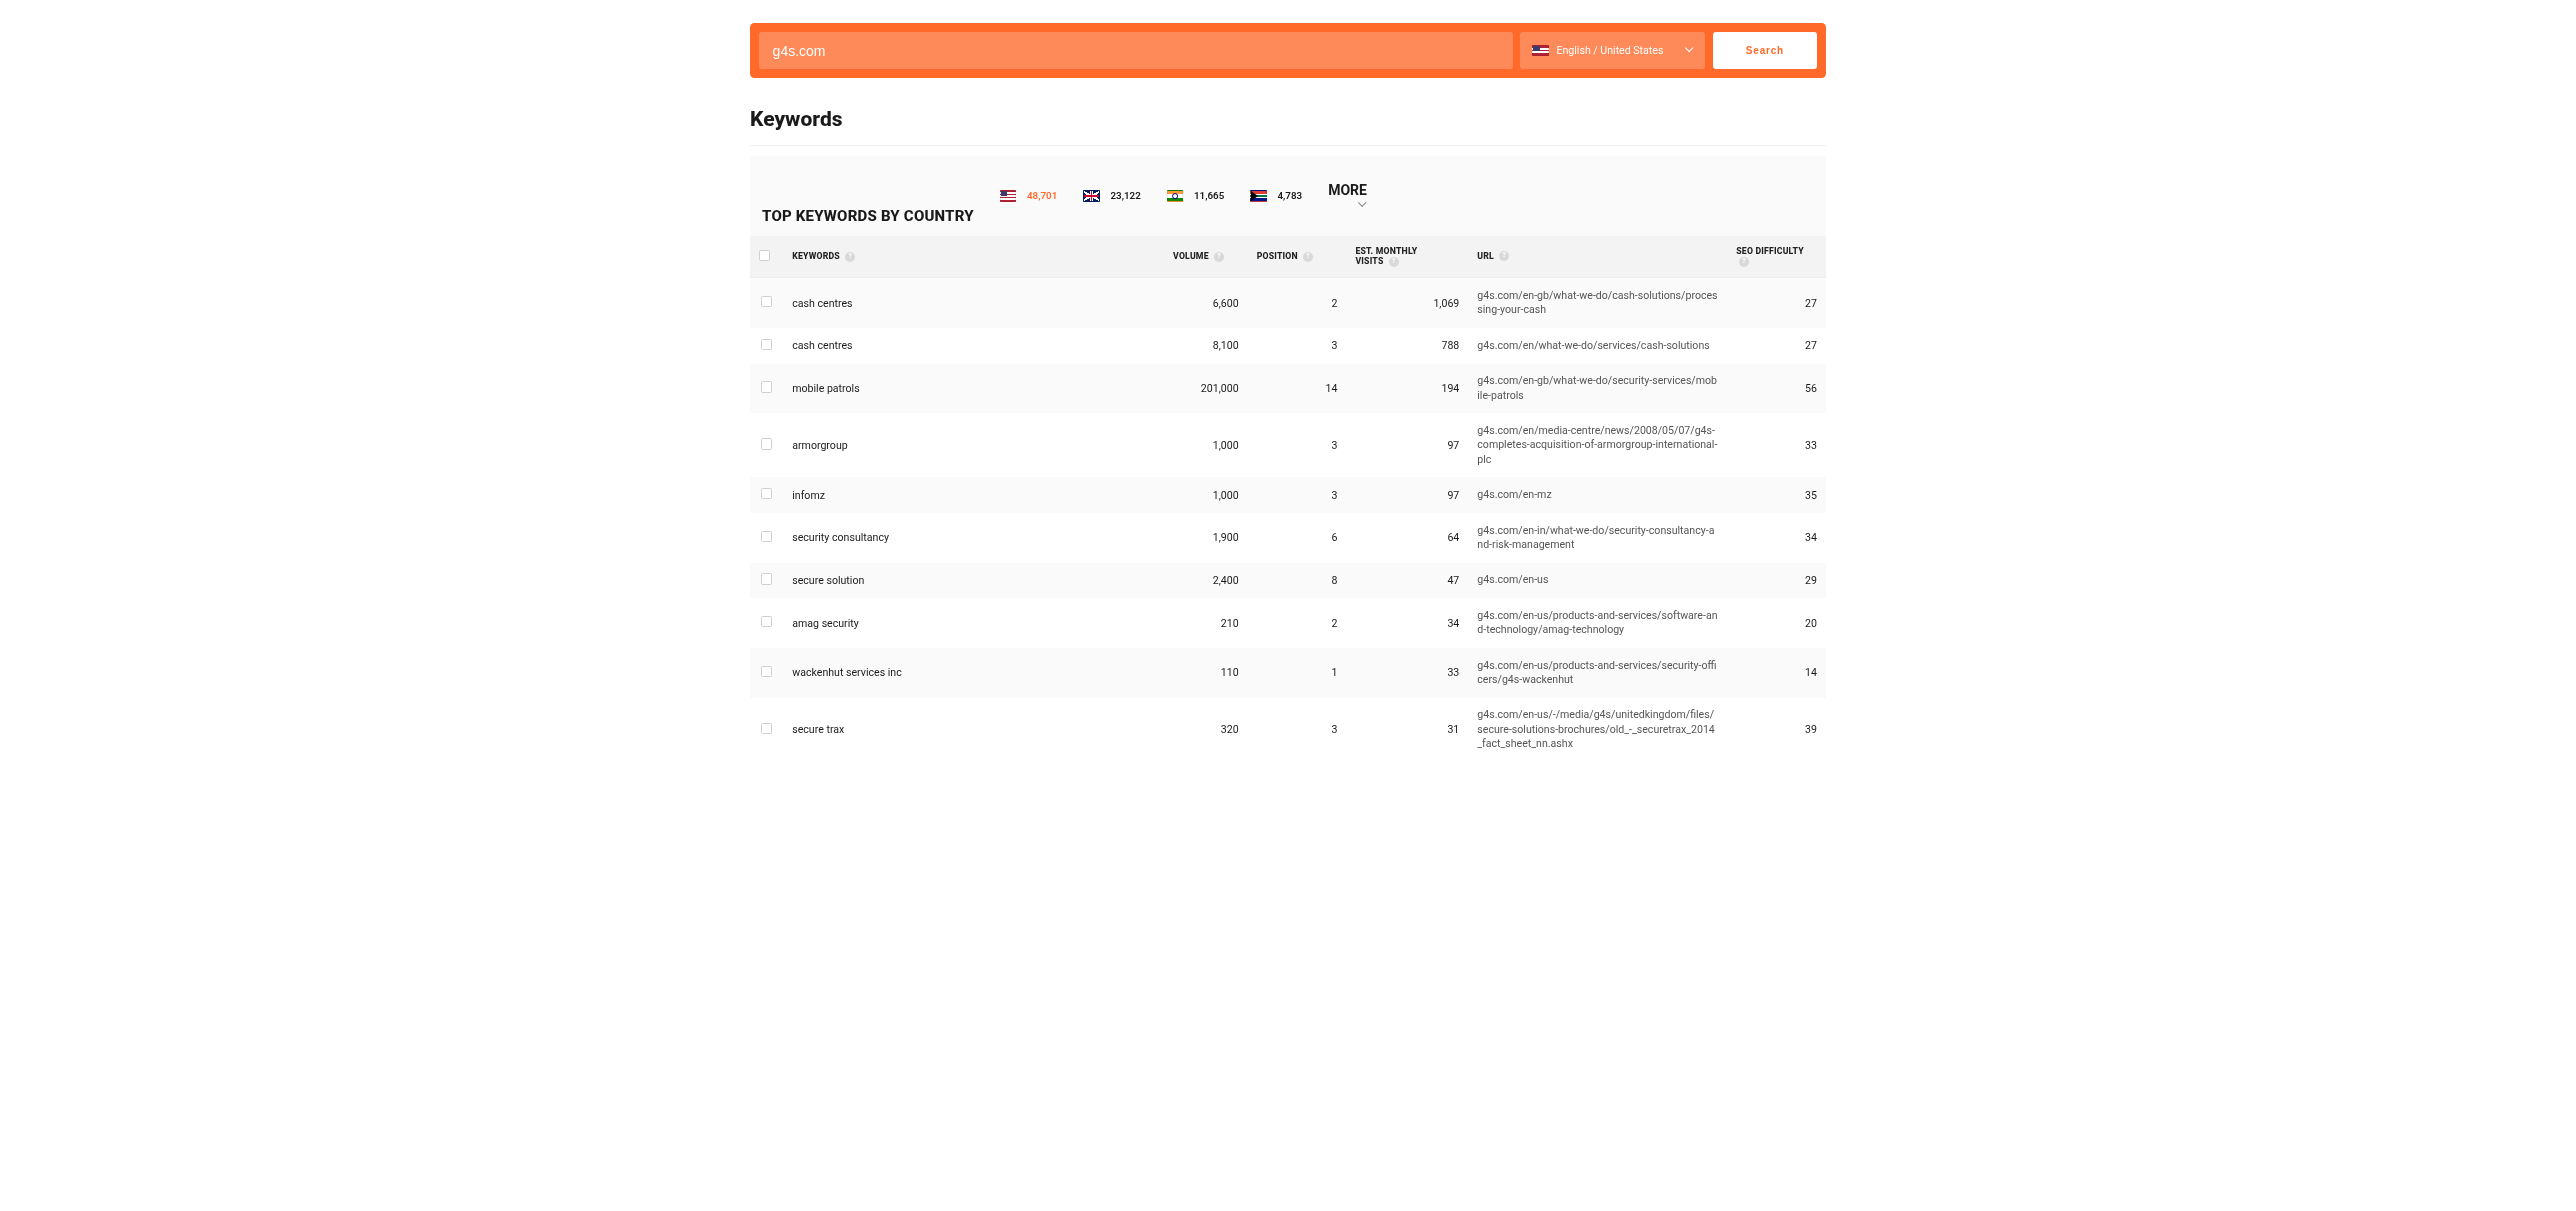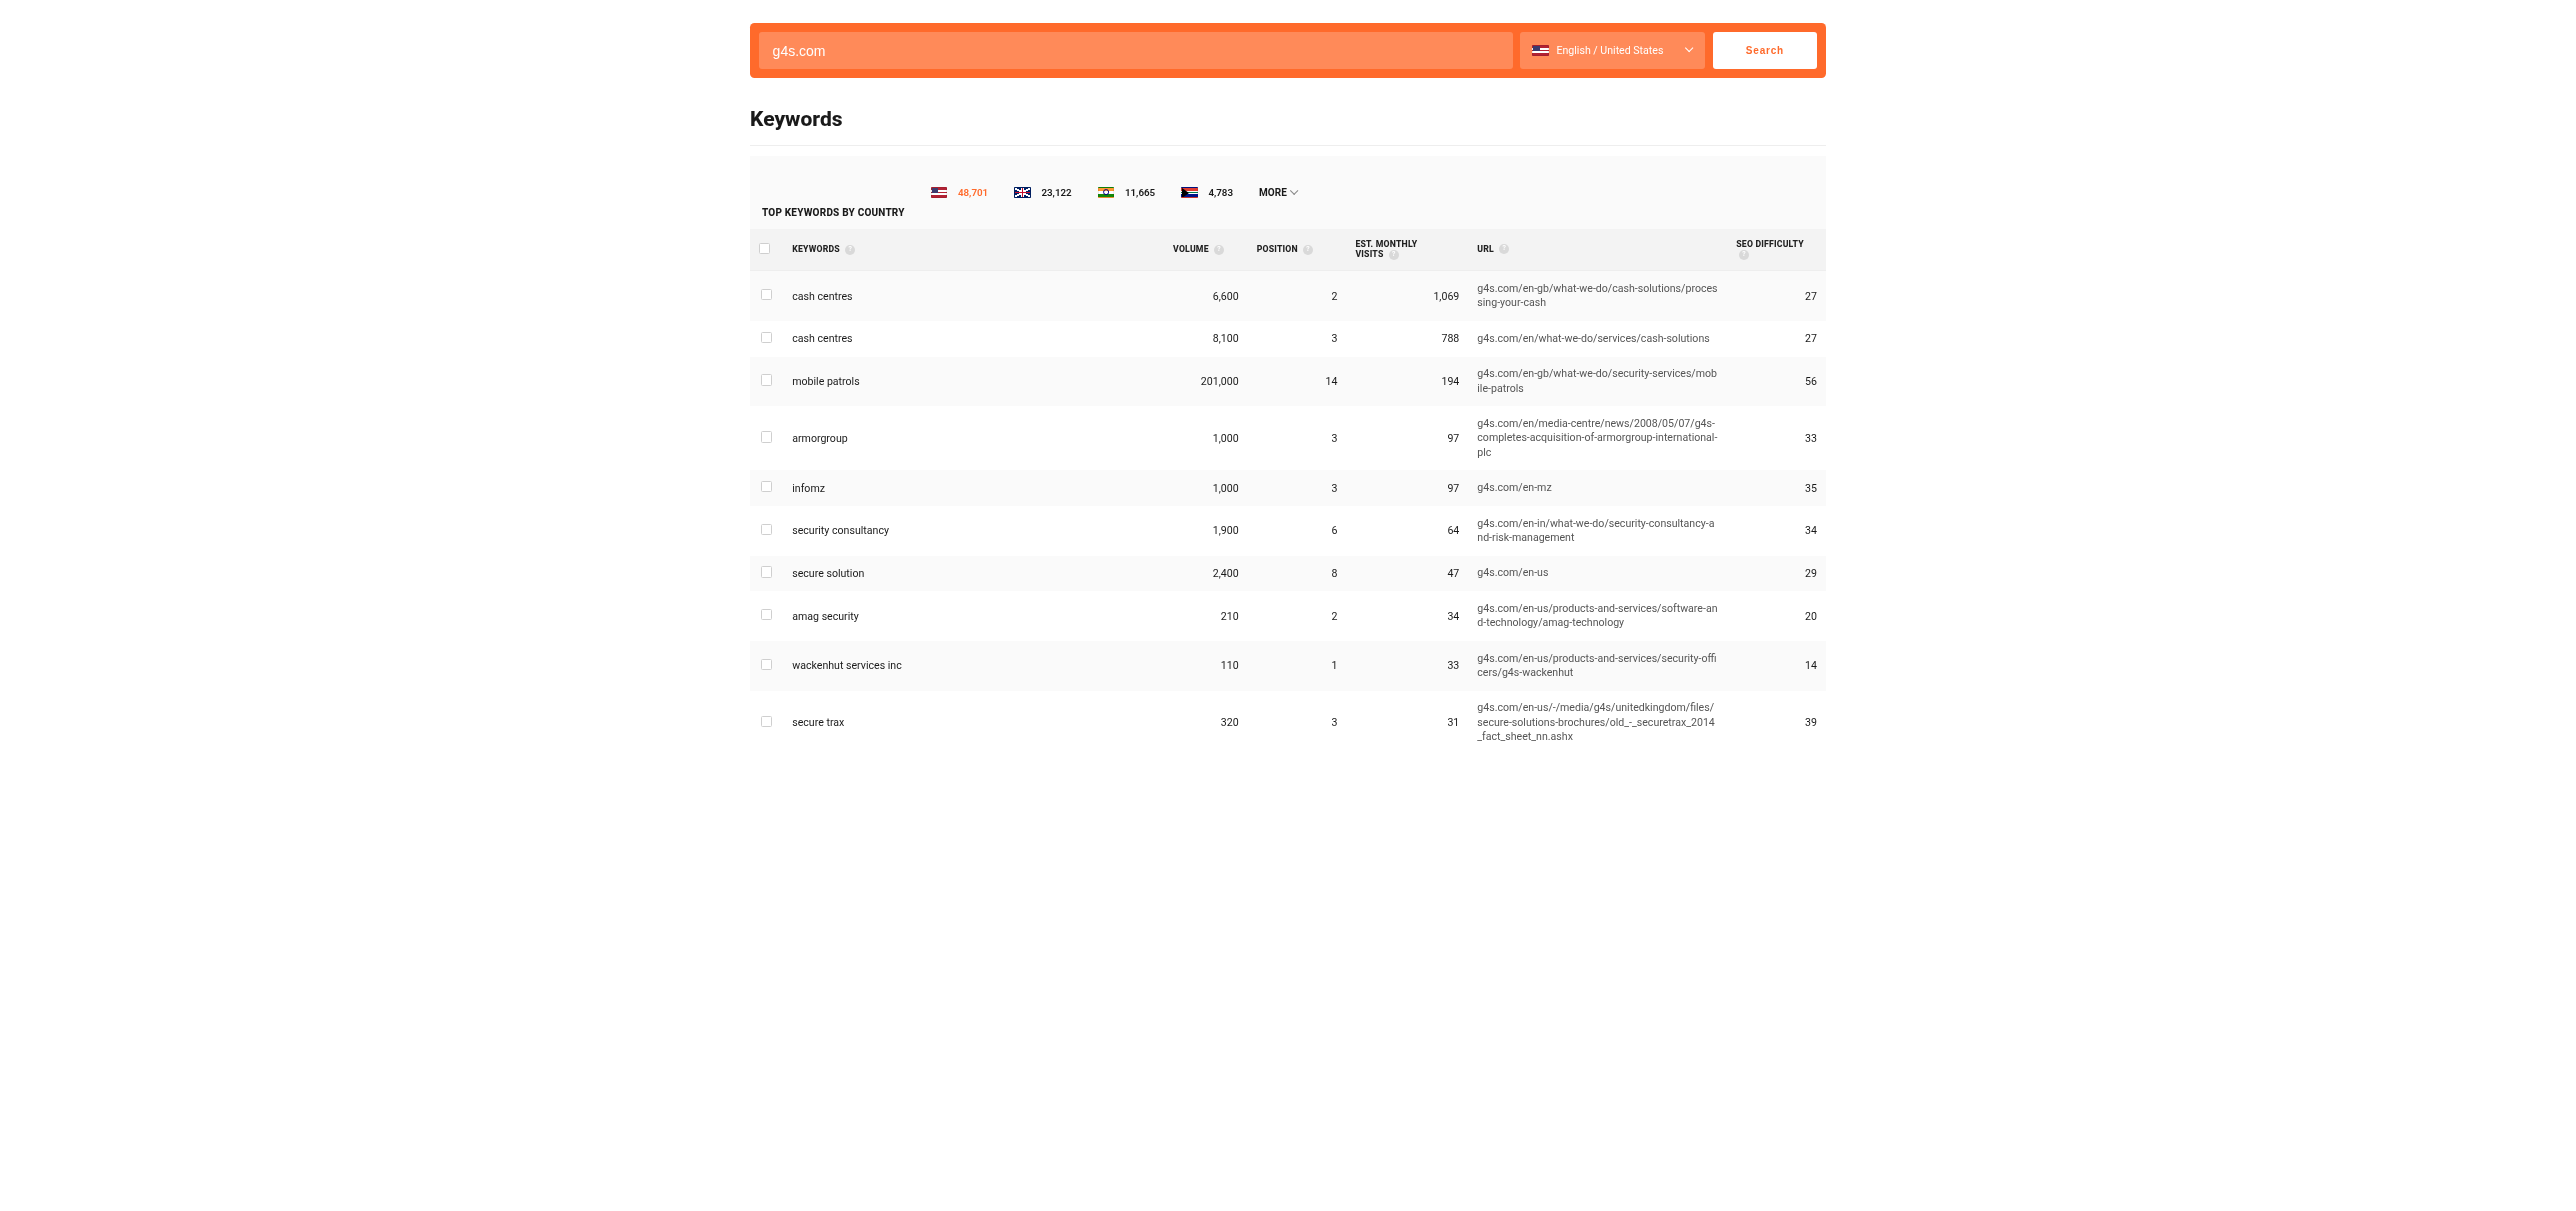--- a/index.html
+++ b/index.html
@@ -12,25 +12,25 @@
   .search-input::placeholder { color: rgba(255,255,255,.85); }
   .lang-select { background: rgba(255,255,255,.22); color: #fff; border-radius: 3px; padding: 0 12px; display:flex; align-items:center; gap:7.6px; min-width: 185px; cursor:pointer; position:relative; }
   .lang-select .chev { position:absolute; right:12px; top:50%; transform:translateY(-50%); }
   .search-btn { background: #fff; color: #ff6a2b; font-weight: 700; letter-spacing: 0.8px; border: none; border-radius: 3px; padding: 0 33px; cursor: pointer; font-size: 10px; }
 
   h1.section-title { font-size: 21px; font-weight: 800; margin: 29px 0 13.6px 0; }
   .hr { border: none; border-top: 0.8px solid #eee; margin-bottom: 10.6px; }
 
   
   .country-bar { background: #fafafa; display:flex; align-items:center; gap: 26px; padding: 10.6px 12px; font-size: 9.8px; }
-  .country-bar .label { font-weight: 800; letter-spacing: 0.2px; font-size: 10px; margin-top: 40px; }
+  .country-bar .label { font-weight: 800; letter-spacing: 0.2px; font-size: 15px; margin-top: 40px; }
   .ctry { display:flex; align-items:center; gap: 10.6px; cursor:pointer; }
   .ctry .num { font-weight: 600; }
   .ctry.active .num { color: #ff6a2b; }
-  .more { font-weight:700; font-size:10px; display:flex; align-items:flex-end; gap:4.5px; cursor:pointer; }
+  .more { font-weight:700; font-size:14px; display:flex; align-items:flex-end; gap:4.5px; cursor:pointer;flex-direction:column; }
 
   
   .flag { width: 16.6px; height: 11.3px; display:inline-block; border:0.8px solid rgba(0,0,0,.08); background:#ddd; position:relative; overflow:hidden; border-radius:0.8px; }
   .flag-us { background: linear-gradient(#b22234 0 7.7%, #fff 7.7% 15.4%, #b22234 15.4% 23.1%, #fff 23.1% 30.8%, #b22234 30.8% 38.5%, #fff 38.5% 46.2%, #b22234 46.2% 53.9%, #fff 53.9% 61.6%, #b22234 61.6% 69.3%, #fff 69.3% 77%, #b22234 77% 84.7%, #fff 84.7% 92.4%, #b22234 92.4% 100%); }
   .flag-us::before { content:''; position:absolute; left:0; top:0; width:44%; height:54%; background:#3c3b6e; }
   .flag-gb { background:#012169; }
   .flag-gb::before { content:''; position:absolute; inset:0; background:
       linear-gradient(to bottom, transparent 40%, #fff 40% 60%, transparent 60%),
       linear-gradient(to right, transparent 43%, #fff 43% 57%, transparent 57%),
       linear-gradient(27deg, transparent 44%, #fff 44% 56%, transparent 56%),

